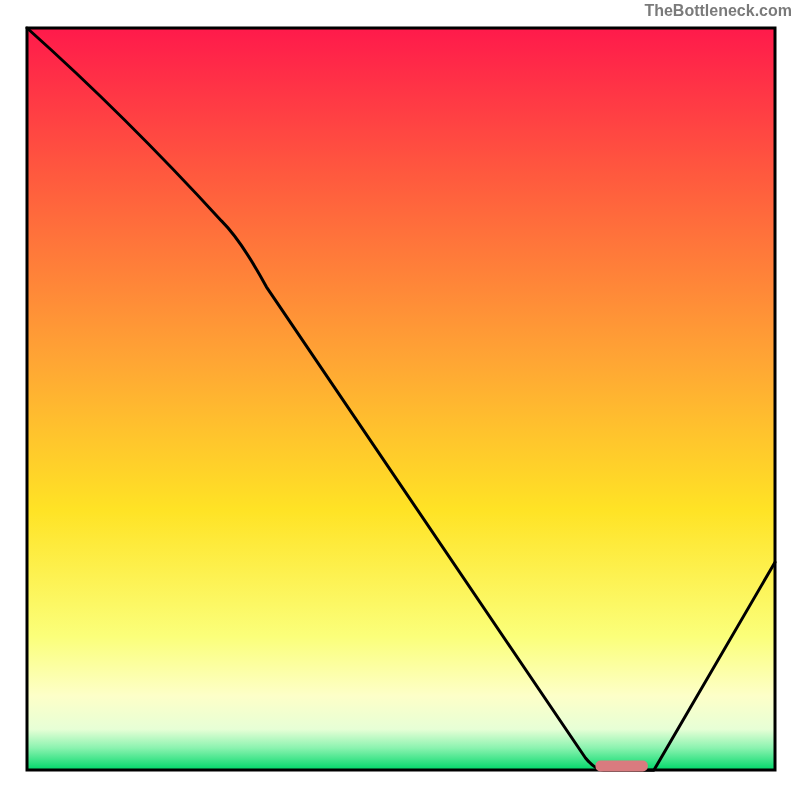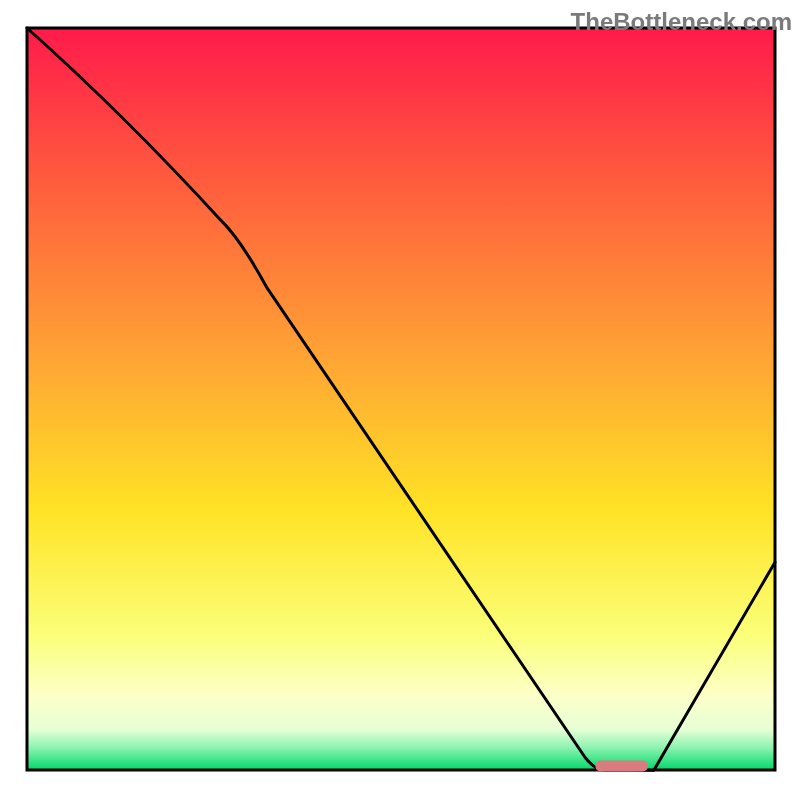--- a/index.html
+++ b/index.html
@@ -10,23 +10,23 @@
     background: #ffffff;
     font-family: Arial, Helvetica, sans-serif;
   }
   .container {
     position: relative;
     width: 800px;
     height: 800px;
   }
   .watermark {
     position: absolute;
-    top: 8px;
+    top: 2px;
     right: 8px;
-    font-size: 24px;
+    font-size: 16px;
     font-weight: bold;
     color: #7a7a7a;
     z-index: 10;
   }
   svg {
     display: block;
   }
 </style>
 </head>
 <body>

